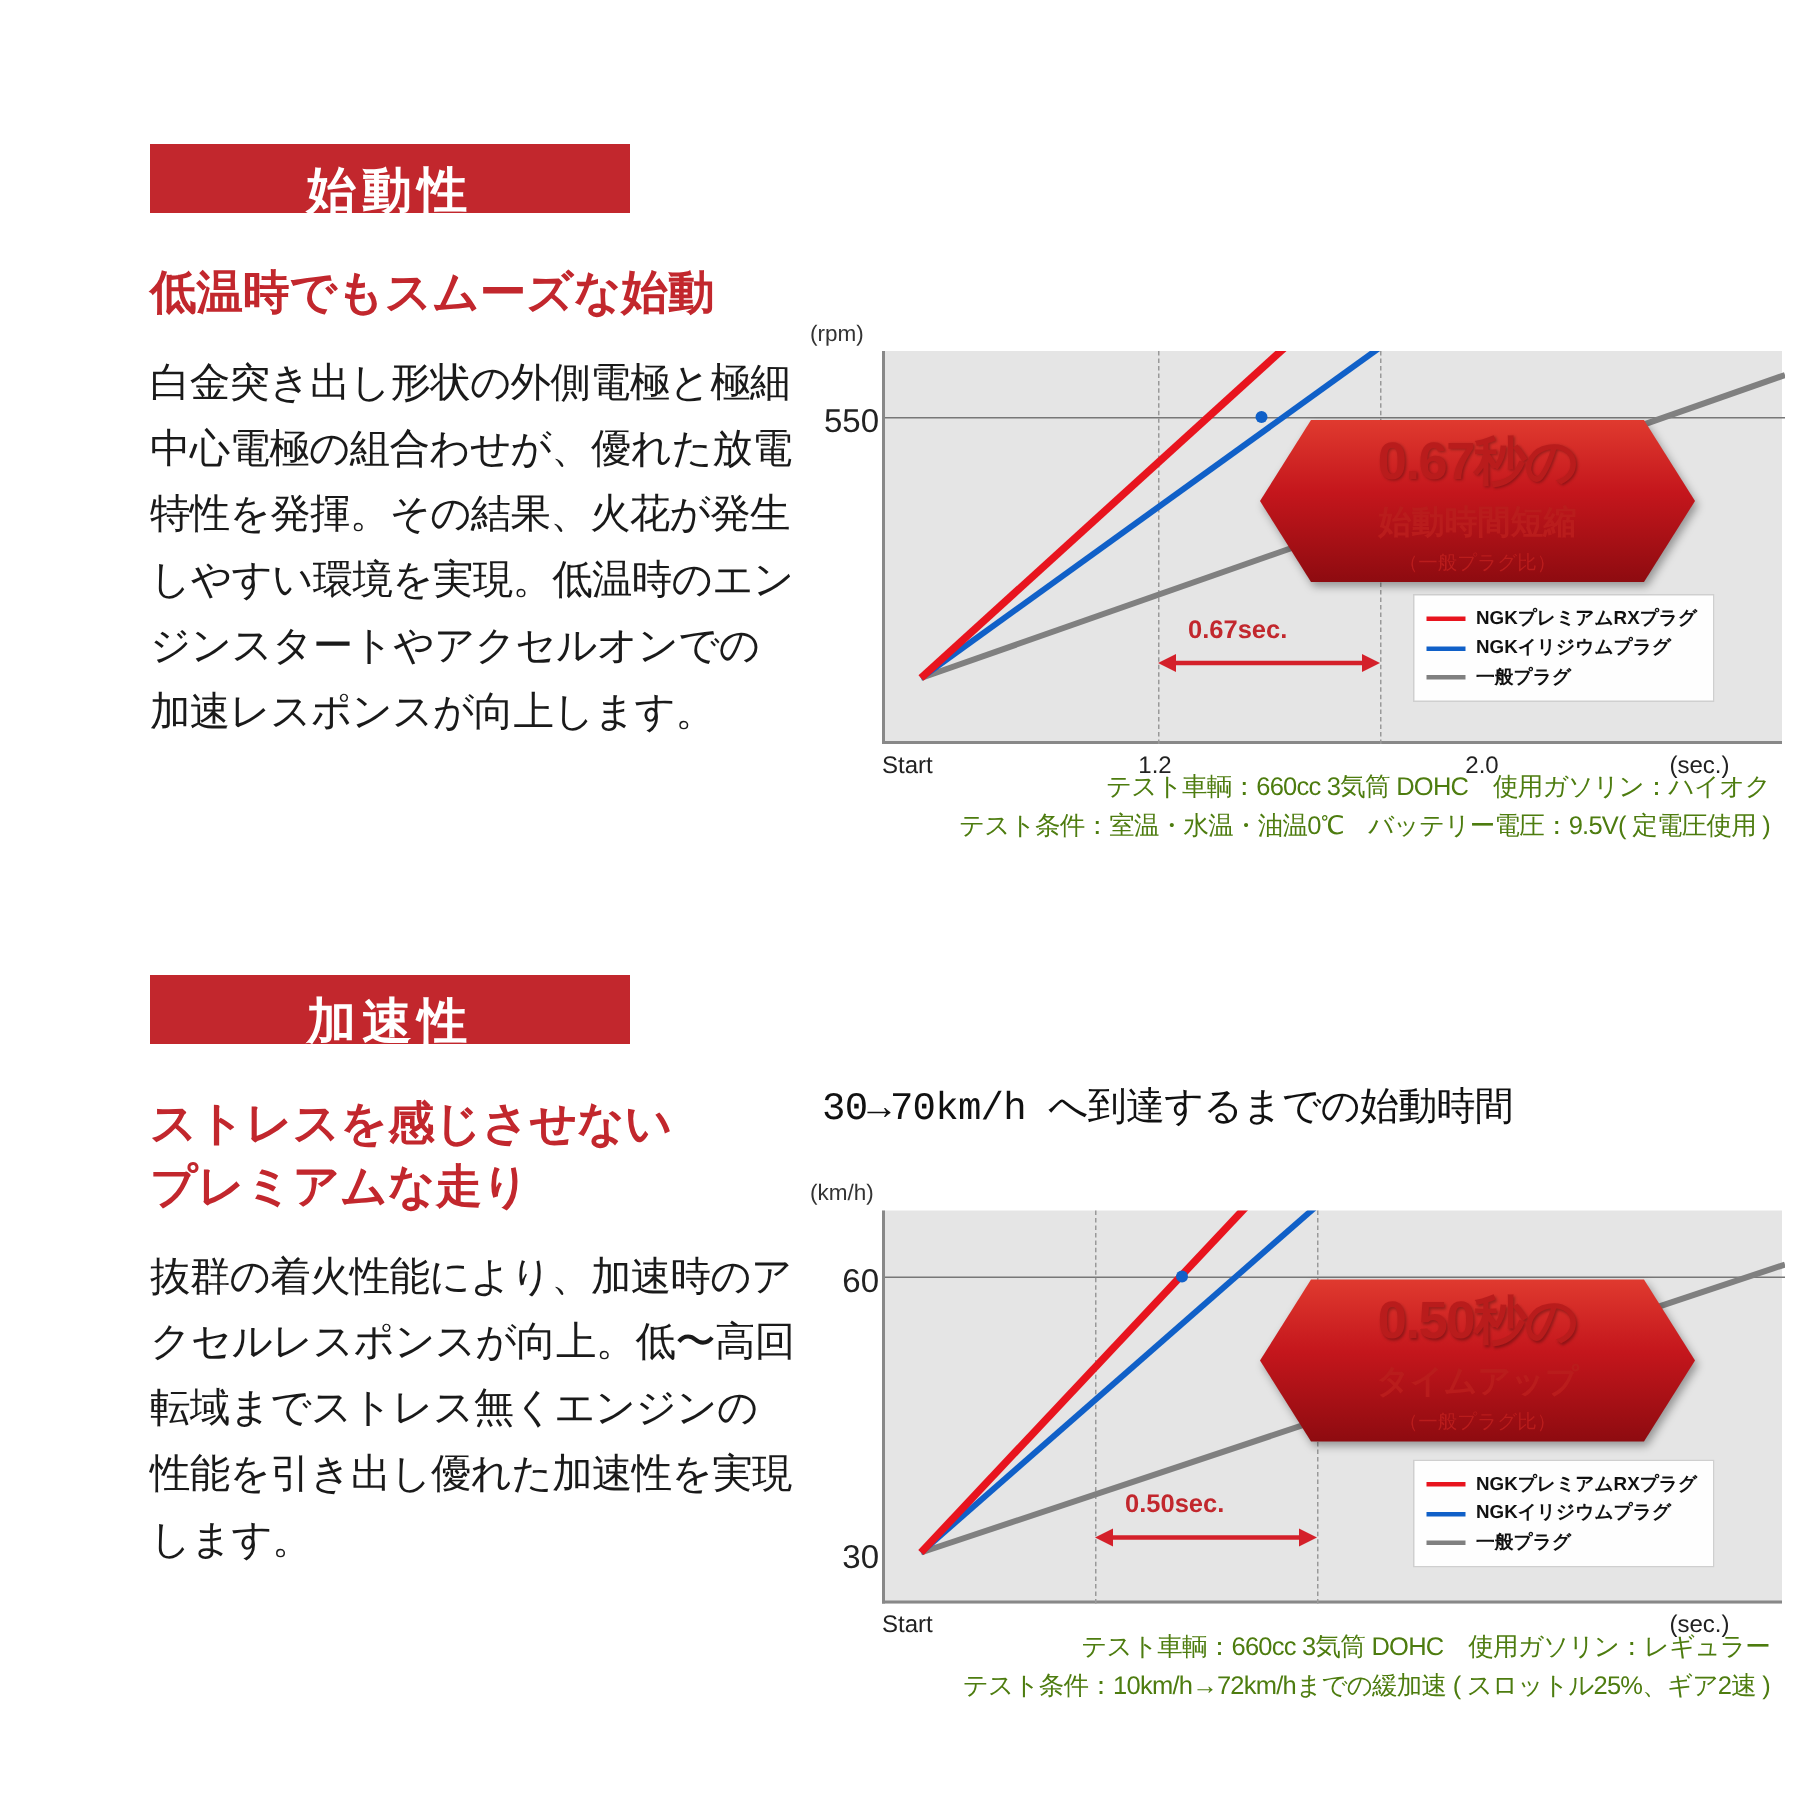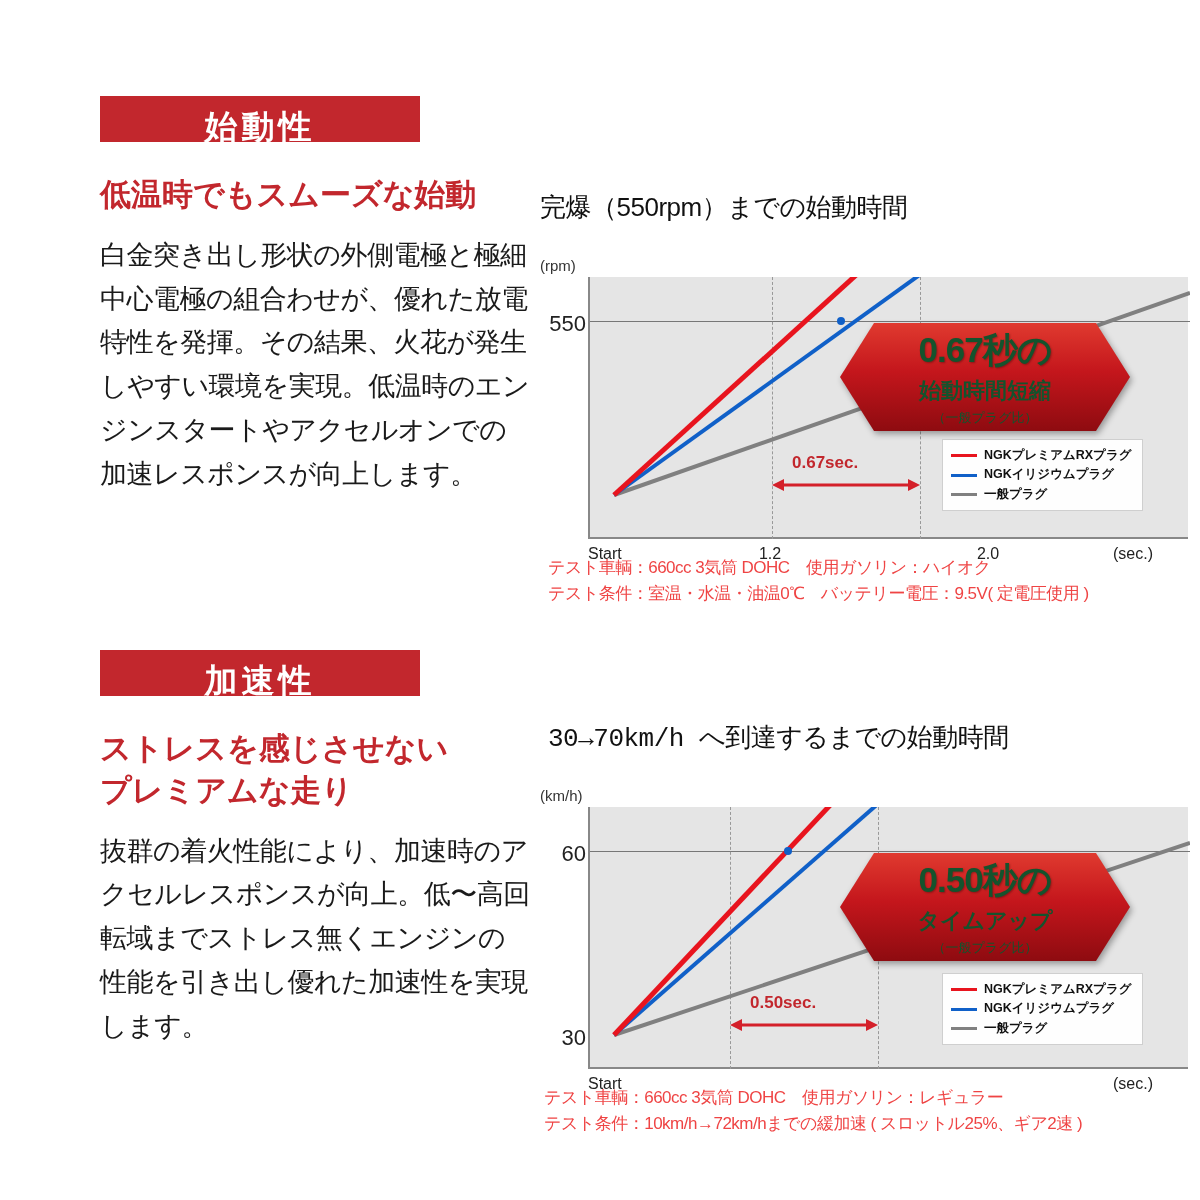--- a/index.html
+++ b/index.html
@@ -118,49 +118,49 @@
 
   .callout { position: absolute; }
   .callout svg { display: block; filter: drop-shadow(2px 3px 3px rgba(0,0,0,0.35)); }
   .callout-text {
     position: absolute;
     inset: 0;
     display: flex;
     flex-direction: column;
     align-items: center;
     justify-content: center;
-    color: #14532d;
+    color: #b91c1c;
     text-align: center;
     pointer-events: none;
   }
   .callout-main { font-size: 35px; font-weight: bold; letter-spacing: -1px; text-shadow: 1px 1px 2px rgba(0,0,0,.3); }
   .callout-sub { font-size: 22px; font-weight: bold; margin-top: 2px; letter-spacing: 0px; }
   .callout-note { font-size: 13px; margin-top: 3px; }
 
   .footnote {
     font-size: 17px;
-    color: #ef4444;
+    color: #4d7c0f;
     line-height: 1.5;
     margin-top: 14px;
     letter-spacing: -0.5px;
+    text-align: right;
   }
 </style>
 </head>
 <body>
 
 <div class="section" id="sec1">
 
   <div class="left-col" style="top:96px;">
     <div class="badge">始動性</div>
     <div class="headline">低温時でもスムーズな始動</div>
     <div class="bodytext">白金突き出し形状の外側電極と極細中心電極の組合わせが、優れた放電特性を発揮。その結果、火花が発生しやすい環境を実現。低温時のエンジンスタートやアクセルオンでの加速レスポンスが向上します。</div>
   </div>
 
   <div class="right-col chart-wrap" style="top:190px;">
-    <div class="chart-title">完爆（550rpm）までの始動時間</div>
 
     <div style="position:relative; height:300px;">
       <div class="axis-unit" style="left:0px; top:24px;">(rpm)</div>
 
       <div style="position:absolute; left:48px; top:44px;">
         <div class="chart-box">
 
           <div class="hline" style="top:44px;"></div>
 
           <div class="vdash" style="left:182px; height:262px;"></div>

